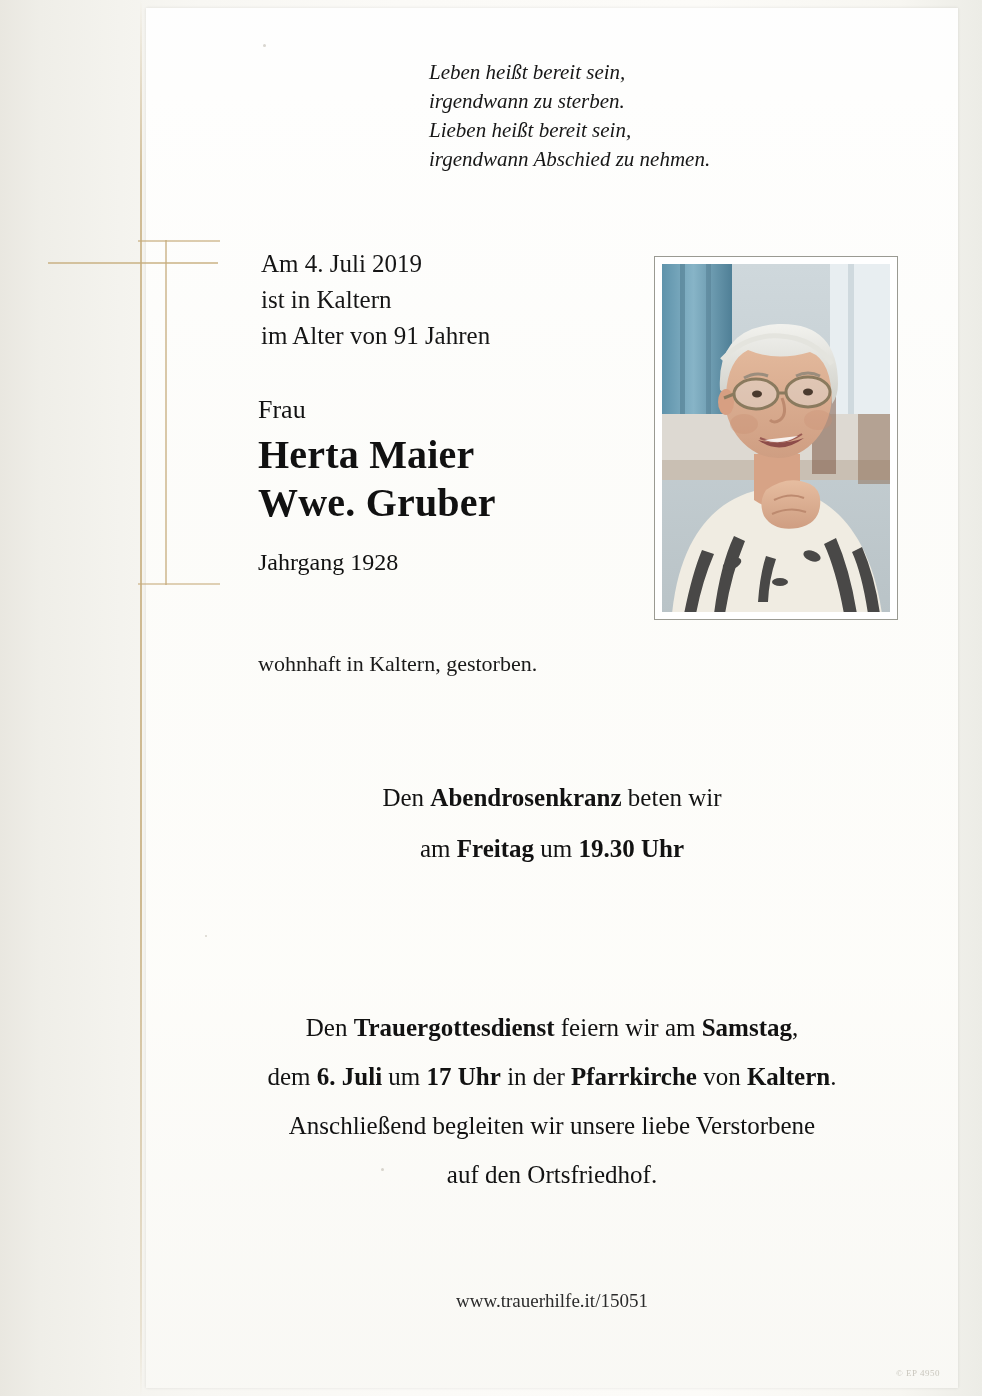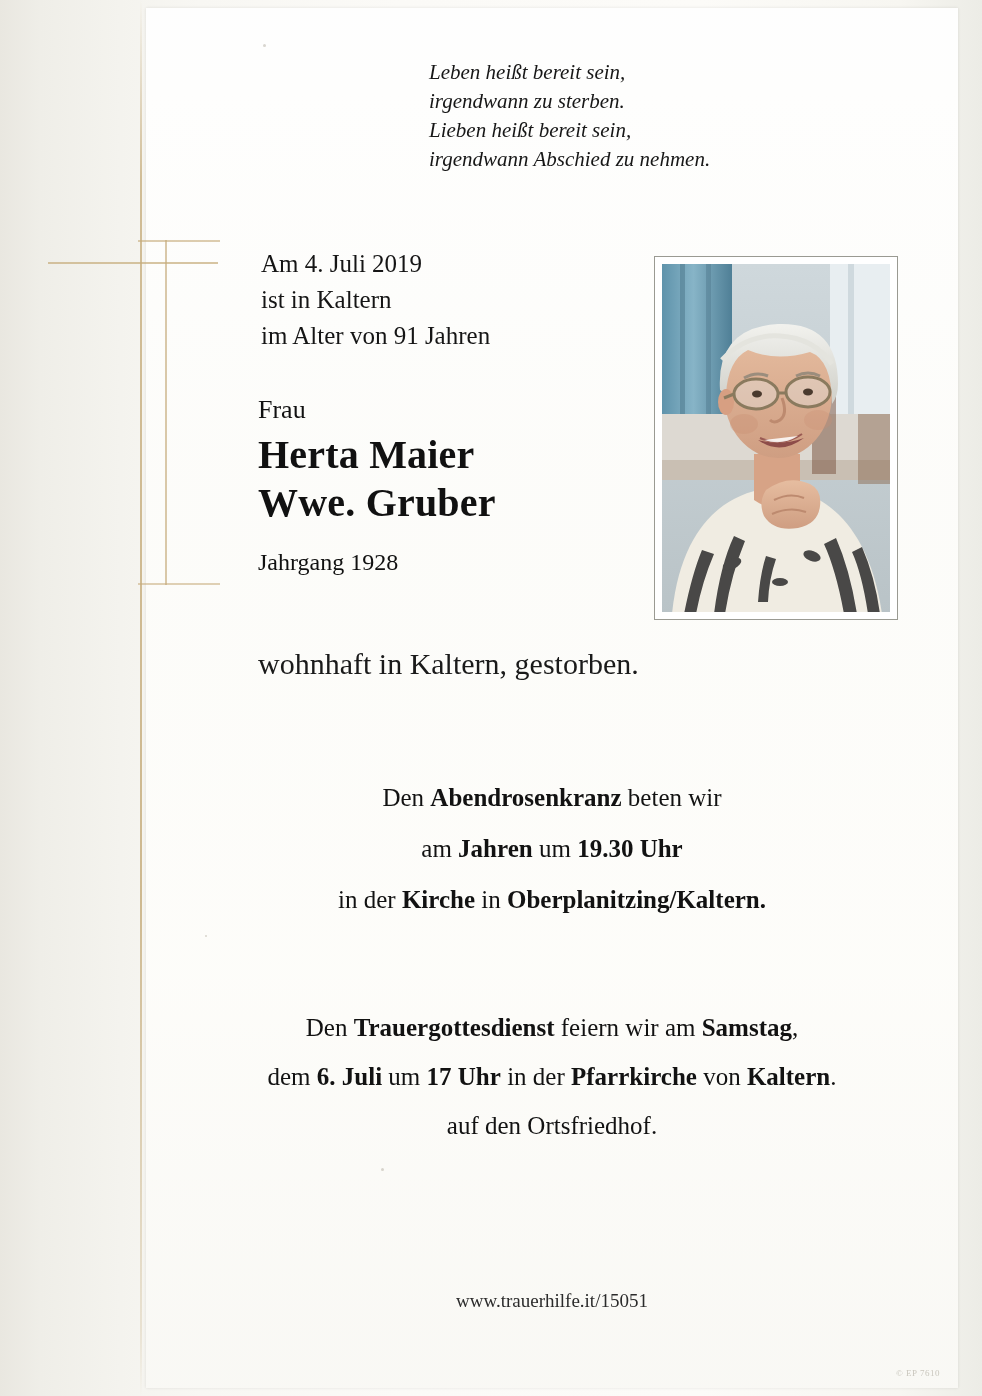--- a/index.html
+++ b/index.html
@@ -128,21 +128,21 @@
   .birth-year {
     font-size: 24px;
     line-height: 34px;
     margin-top: 18px;
   }
 
   .residence {
     position: absolute;
     left: 112px;
     top: 639px;
-    font-size: 30px;
+    font-size: 22px;
     line-height: 34px;
   }
 
   .photo-frame {
     position: absolute;
     left: 508px;
     top: 248px;
     width: 244px;
     height: 364px;
     background: #ffffff;
@@ -312,39 +312,37 @@
             <ellipse cx="156" cy="156" rx="14" ry="10" fill="#c98f74" opacity="0.3"></ellipse>
           </svg>
         </div>
       </div>
 
       <div class="service-block rosary">
         <div>
           <span>Den </span><b>Abendrosenkranz</b><span> beten wir</span>
         </div>
         <div>
-          <span>am </span><b>Jahren</b><span> um </span><b>19.30 Uhr</b>
-        </div>
-        <div>
-          <span>in der </span><b>Kirche</b><span> in </span><b>Oberplanitzing/Kaltern.</b>
+          <span>am </span><b>Freitag</b><span> um </span><b>19.30 Uhr</b>
         </div>
       </div>
 
       <div class="service-block funeral">
         <div>
           <span>Den </span><b>Trauergottesdienst</b><span> feiern wir am </span><b>Samstag</b><span>,</span>
         </div>
         <div>
           <span>dem </span><b>6. Juli</b><span> um </span><b>17 Uhr</b><span> in der </span><b>Pfarrkirche</b><span> von </span><b>Kaltern</b><span>.</span>
         </div>
+        <div>Anschließend begleiten wir unsere liebe Verstorbene</div>
         <div>auf den Ortsfriedhof.</div>
       </div>
 
       <div class="url">www.trauerhilfe.it/15051</div>
-      <div class="code">© EP 7610</div>
+      <div class="code">© EP 4950</div>
     </div>
   </div>
 
   <div class="cross-v"></div>
   <div class="cross-v2"></div>
   <div class="cross-h"></div>
   <div class="cross-h2"></div>
   <div class="cross-h3"></div>
 
   <div class="speck" style="left:263px; top:44px; width:3px; height:3px;"></div>

